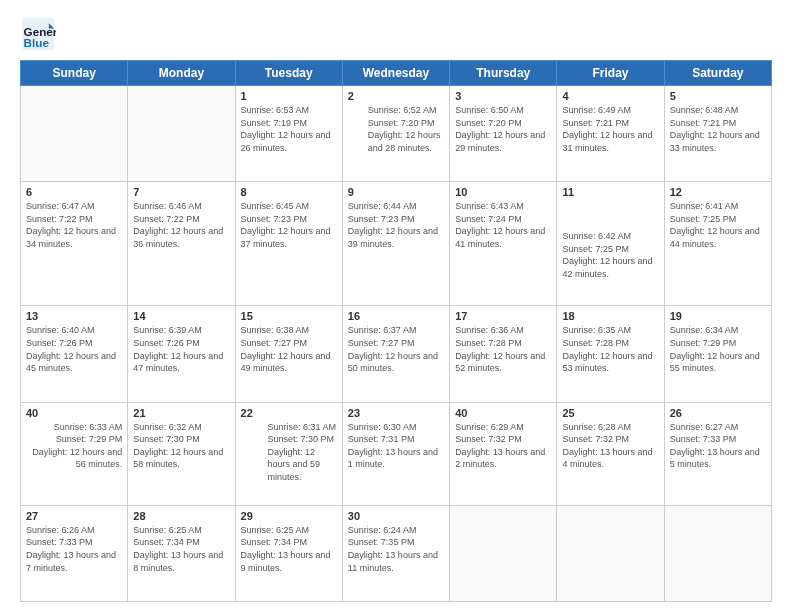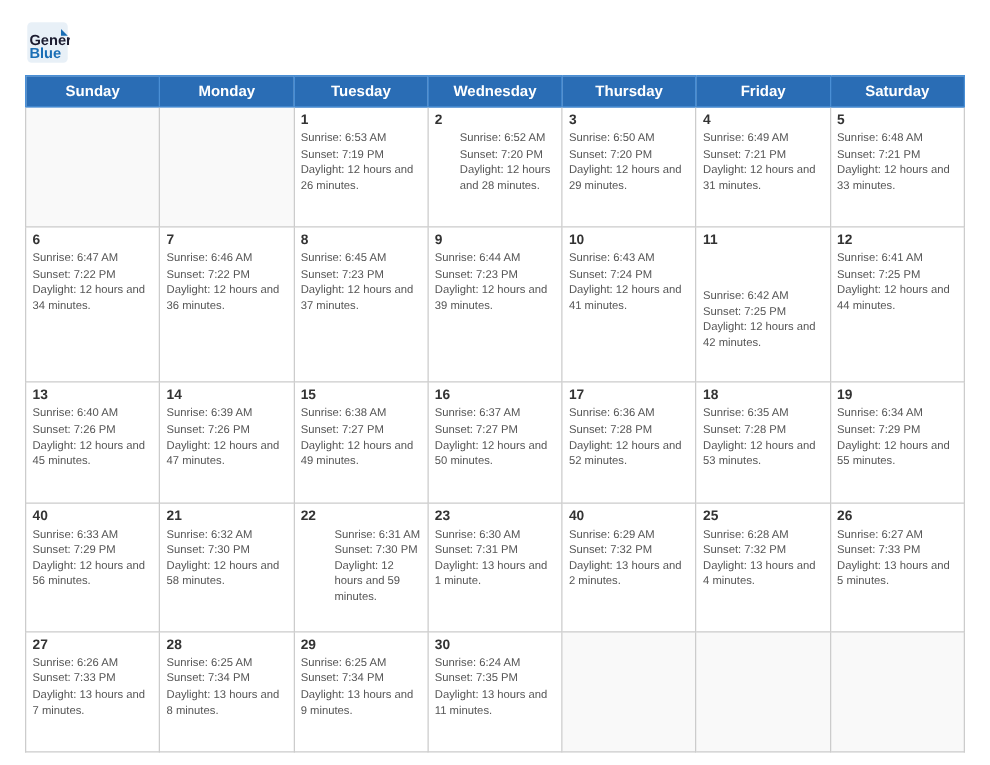--- a/index.html
+++ b/index.html
@@ -239,21 +239,21 @@
           <td>
             <span class="day-num">19</span>
             <div class="day-info" style="white-space: pre-line;">Sunrise: 6:34 AM
 Sunset: 7:29 PM
 Daylight: 12 hours and 55 minutes.</div>
           </td>
         </tr>
         <tr>
           <td>
             <span class="day-num">40</span>
-            <div class="day-info" style="white-space: pre-line;">Sunrise: 6:33 AM
+            <div class="day-info" style="white-space: pre-line; text-align: right;">Sunrise: 6:33 AM
 Sunset: 7:29 PM
 Daylight: 12 hours and 56 minutes.</div>
           </td>
           <td>
             <span class="day-num">21</span>
             <div class="day-info" style="white-space: pre-line;">Sunrise: 6:32 AM
 Sunset: 7:30 PM
 Daylight: 12 hours and 58 minutes.</div>
           </td>
           <td>

